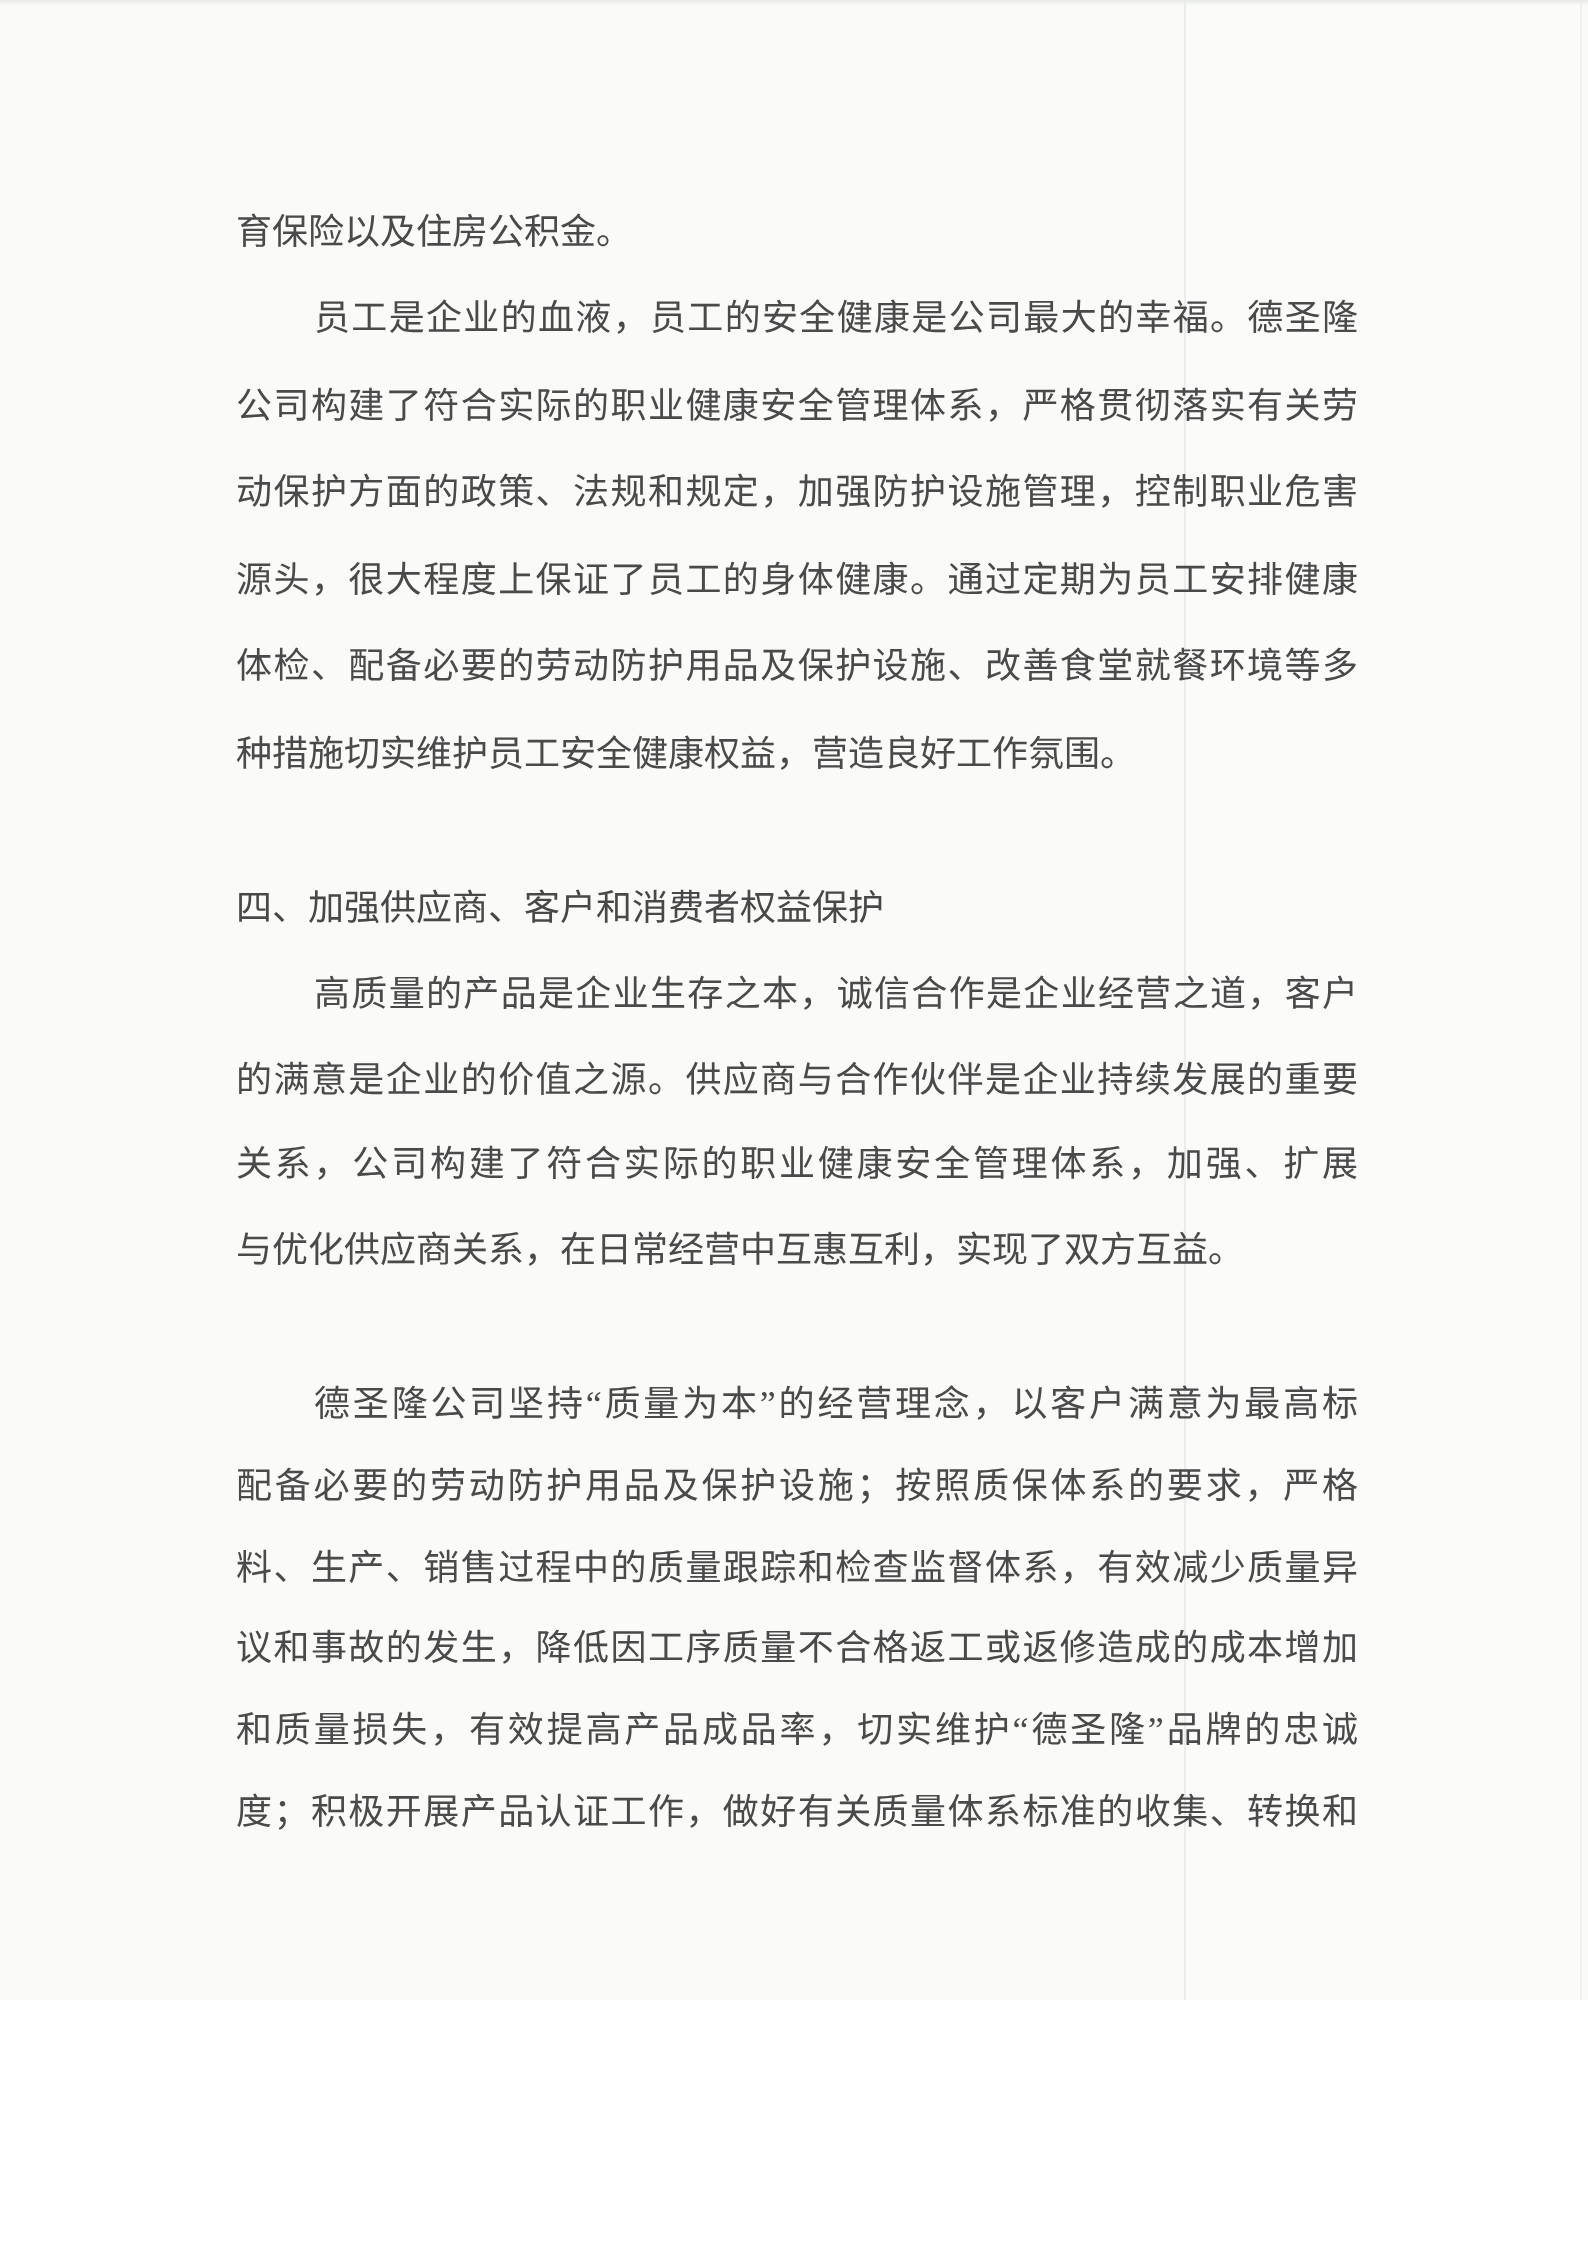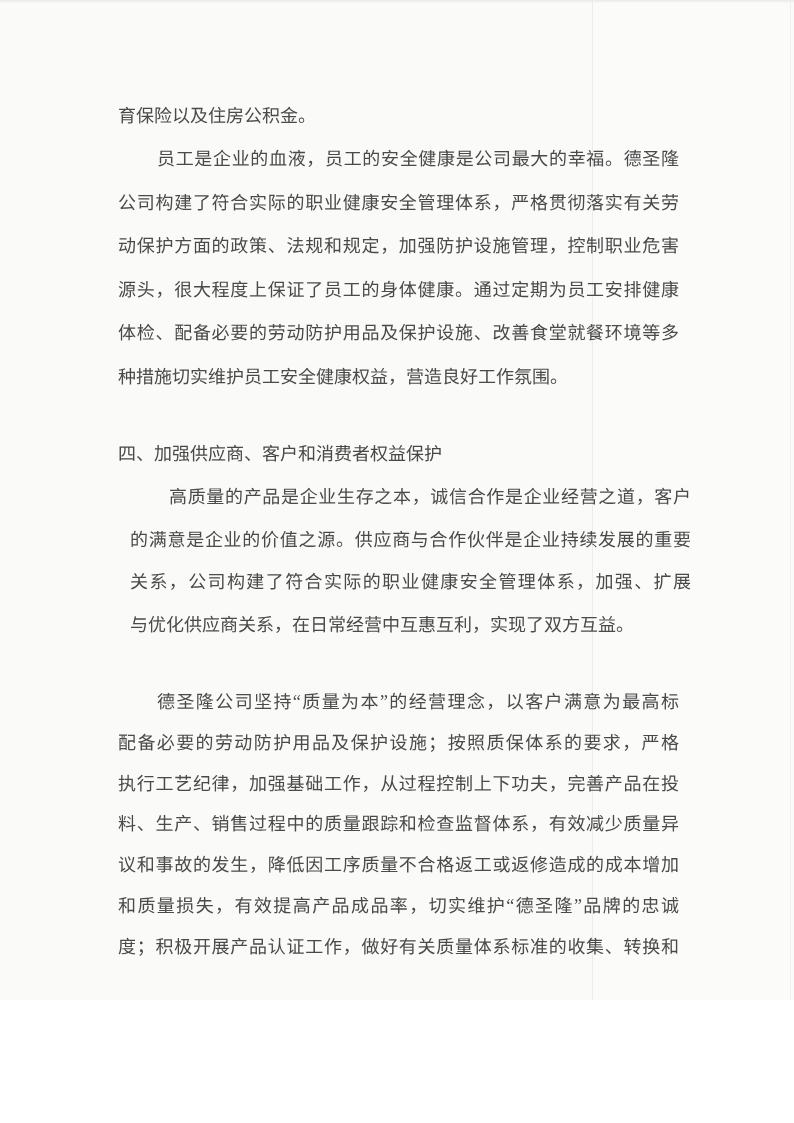--- a/index.html
+++ b/index.html
@@ -58,21 +58,21 @@
     left: 118px;
     width: 561px;
     font-size: 18px;
     color: #4a4a4a;
     text-rendering: optimizeLegibility;
   }
   
   .text-layer .para:nth-child(1) { top: 95px;  line-height: 43.5px; }
   .text-layer .para:nth-child(2) { top: 138px; line-height: 43.5px; }
   .text-layer .para:nth-child(3) { top: 433px; line-height: 43.5px; color: #484848; }
-  .text-layer .para:nth-child(4) { top: 476px; line-height: 42.5px; margin-left: 12px; }
+  .text-layer .para:nth-child(4) { top: 476px; line-height: 42.5px; }
   .text-layer .para:nth-child(5) { top: 682px; line-height: 40.8px; }
   .line { text-align: left; }
   .line.fill {
     text-align: justify;
     text-align-last: justify;
   }
   .line.indent { padding-left: 39px; }
 </style>
 </head>
 <body>
@@ -100,20 +100,19 @@
       </div>
       <div class="para">
         <div class="line fill indent">高质量的产品是企业生存之本，诚信合作是企业经营之道，客户</div>
         <div class="line fill">的满意是企业的价值之源。供应商与合作伙伴是企业持续发展的重要</div>
         <div class="line fill">关系，公司构建了符合实际的职业健康安全管理体系，加强、扩展</div>
         <div class="line">与优化供应商关系，在日常经营中互惠互利，实现了双方互益。</div>
       </div>
       <div class="para">
         <div class="line fill indent">德圣隆公司坚持“质量为本”的经营理念，以客户满意为最高标</div>
         <div class="line fill">配备必要的劳动防护用品及保护设施；按照质保体系的要求，严格</div>
-        <div class="line fill">执行工艺纪律，加强基础工作，从过程控制上下功夫，完善产品在投</div>
         <div class="line fill">料、生产、销售过程中的质量跟踪和检查监督体系，有效减少质量异</div>
         <div class="line fill">议和事故的发生，降低因工序质量不合格返工或返修造成的成本增加</div>
         <div class="line fill">和质量损失，有效提高产品成品率，切实维护“德圣隆”品牌的忠诚</div>
         <div class="line fill">度；积极开展产品认证工作，做好有关质量体系标准的收集、转换和</div>
       </div>
     </main>
 </div>
 
 </body></html>

